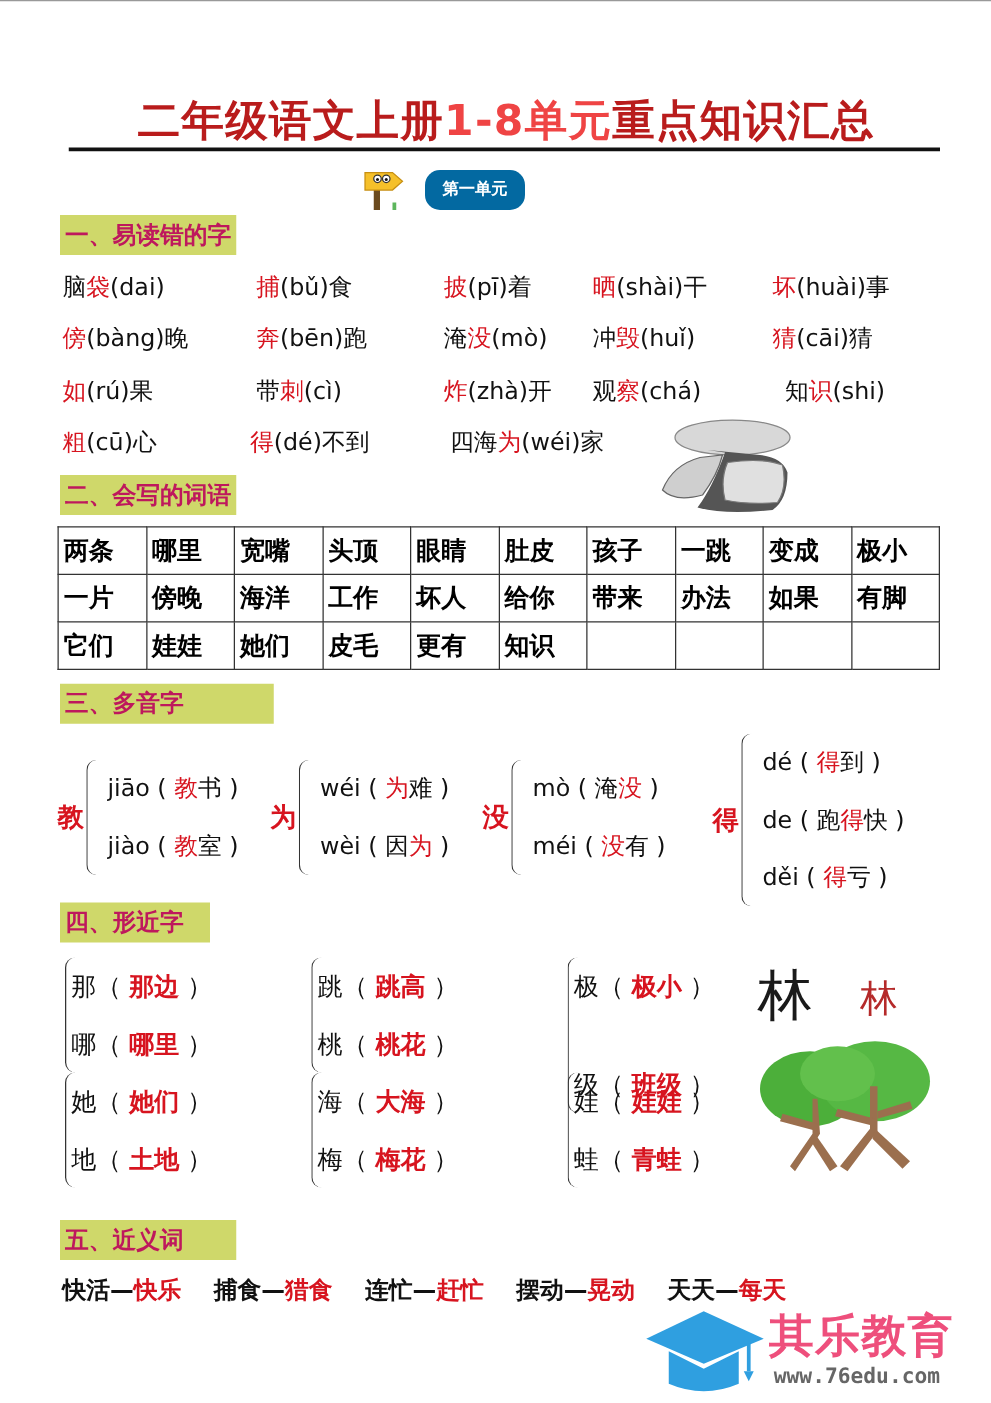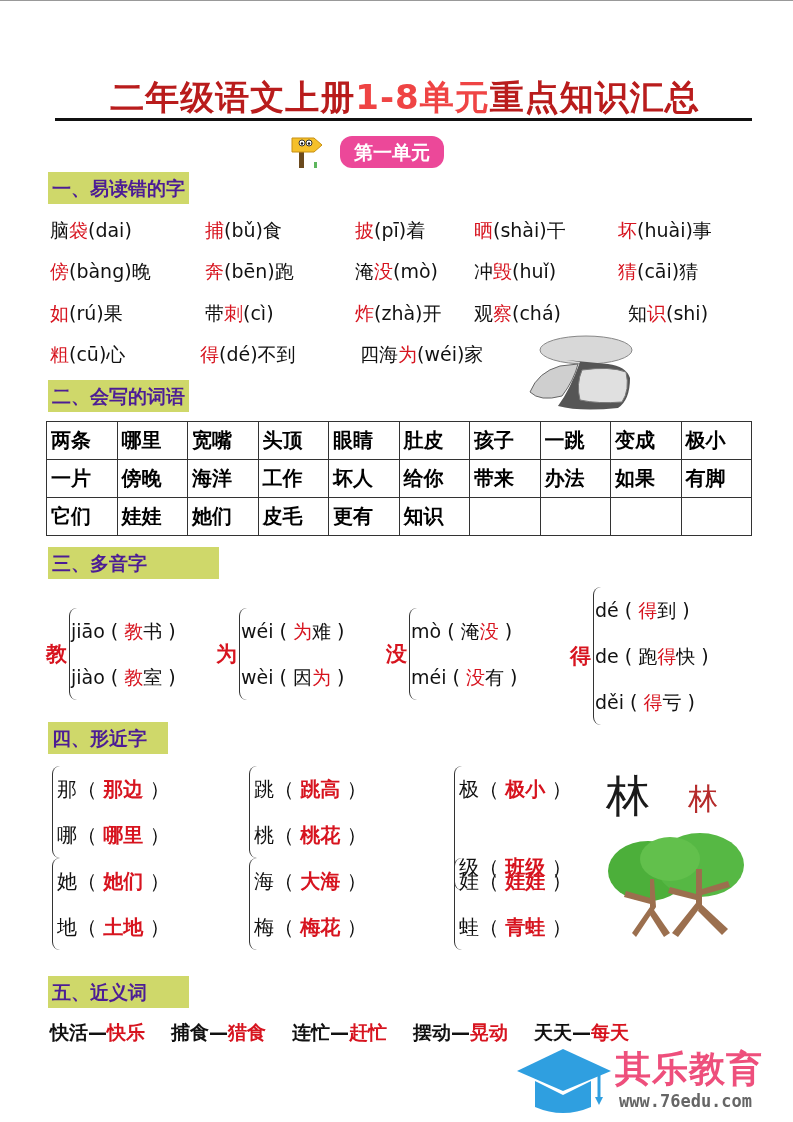--- a/index.html
+++ b/index.html
@@ -8,36 +8,36 @@
   .topline { position: absolute; left: 0; top: 0; width: 793px; height: 1px; background: #999; }
 
   .title { position: absolute; left: 60px; top: 74px; width: 690px; text-align: center;
            font-family: "DejaVu Sans", sans-serif; font-weight: bold; font-size: 34px; letter-spacing: 1px; line-height: 46px; }
   .title .t-black { color: #b91c1c; }
   .title .t-red { color: #ef4444; }
   .title .t-green { color: #b91c1c; }
   .title-rule { position: absolute; left: 55px; top: 118px; width: 697px; height: 3px; background: #111; }
 
   .unit-wrap { position: absolute; left: 288px; top: 132px; height: 40px; display: flex; align-items: center; gap: 12px; }
-  .unit-badge { background: #ec4899; color: #fff; border-radius: 12px; padding: 3px 14px;
-                font-family: "DejaVu Sans", sans-serif; font-weight: bold; font-size: 19px; line-height: 26px; }
+  .unit-badge { background: #0369a1; color: #fff; border-radius: 12px; padding: 3px 14px;
+                font-family: "DejaVu Sans", sans-serif; font-weight: bold; font-size: 13px; line-height: 26px; }
 
   .sec-head { position: absolute; left: 48px; height: 32px; background: #cfd86a; padding: 0 4px;
-              font-family: "DejaVu Sans", sans-serif; font-weight: bold; font-size: 19px; line-height: 32px; color: #4c1d95; }
+              font-family: "DejaVu Sans", sans-serif; font-weight: bold; font-size: 19px; line-height: 32px; color: #be185d; }
 
   .read-item { position: absolute; font-size: 19px; line-height: 26px; font-family: "DejaVu Sans", sans-serif; white-space: nowrap; }
   .red { color: #d7141f; }
 
   table.words { position: absolute; left: 46px; top: 421px; border-collapse: collapse; width: 706px; }
   table.words td { border: 1px solid #333; height: 38px; width: 70.6px; padding-left: 4px;
                    font-size: 20px; font-family: "DejaVu Sans", sans-serif; font-weight: bold; color: #000000; }
 
   .poly { position: absolute; display: flex; align-items: center; font-family: "DejaVu Sans", sans-serif; font-size: 19px; }
   .poly .head { color: #d7141f; font-weight: bold; font-size: 21px; margin-right: 2px; }
-  .poly .brace { border-left: 1.5px solid #333; border-radius: 8px 0 0 8px; padding-left: 1px; display: flex; flex-direction: column; }
+  .poly .brace { border-left: 1.5px solid #333; border-radius: 8px 0 0 8px; padding-left: 16px; display: flex; flex-direction: column; }
   .poly .line { height: 46px; line-height: 46px; white-space: nowrap; }
 
   .shape { position: absolute; display: flex; flex-direction: column; border-left: 1.5px solid #333; border-radius: 8px 0 0 8px;
            padding-left: 4px; font-family: "DejaVu Sans", sans-serif; font-size: 20px; }
   .shape .line { height: 46px; line-height: 46px; white-space: nowrap; }
   .shape .red { font-weight: bold; }
 
   .syn { position: absolute; left: 50px; top: 1018px; display: flex; gap: 26px; font-family: "DejaVu Sans", sans-serif;
          font-size: 19px; font-weight: bold; line-height: 28px; white-space: nowrap; }
 

